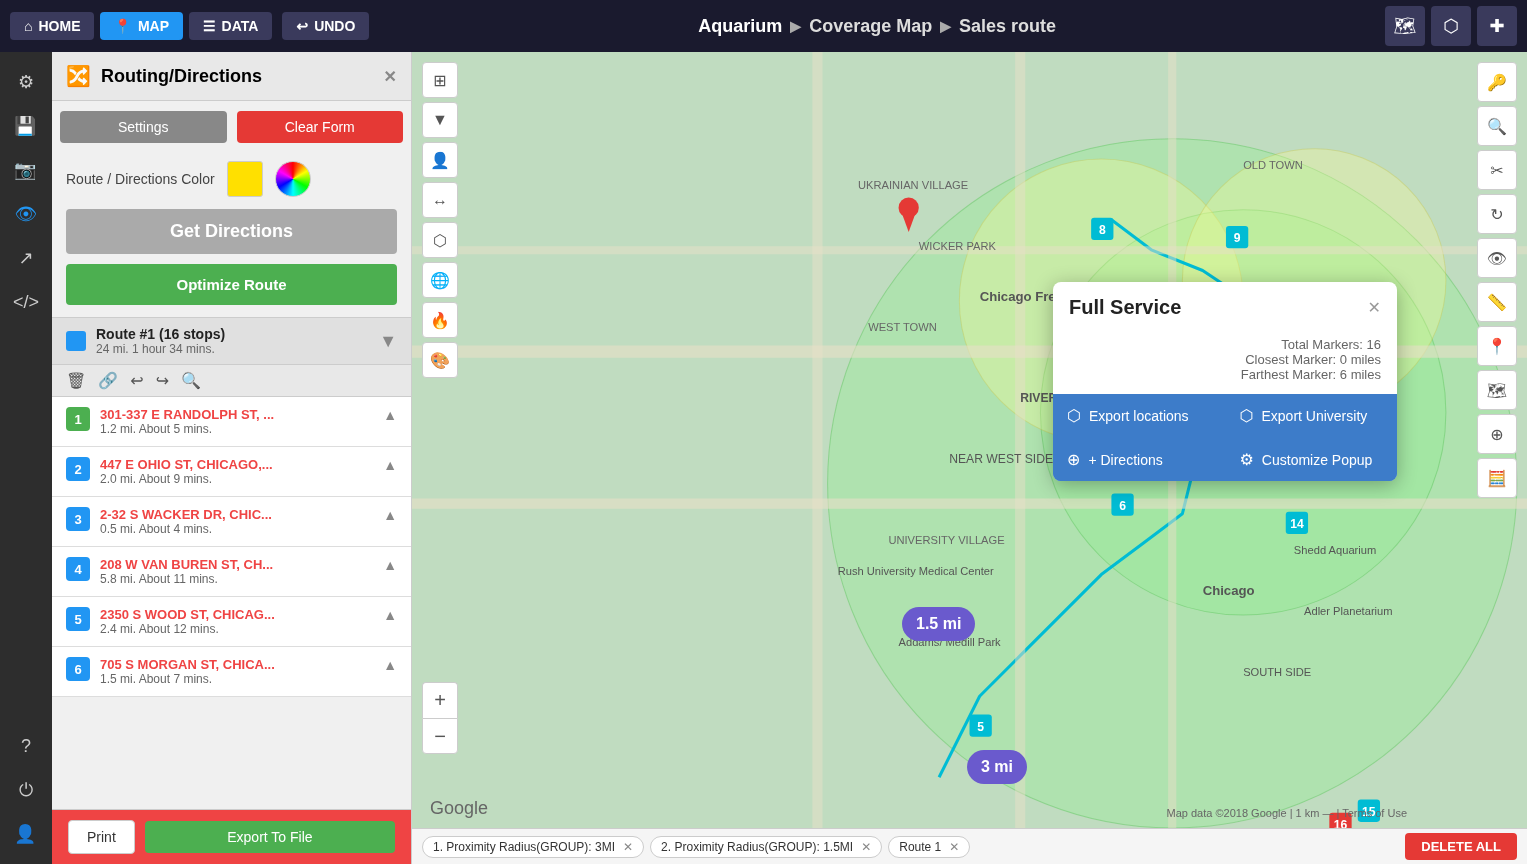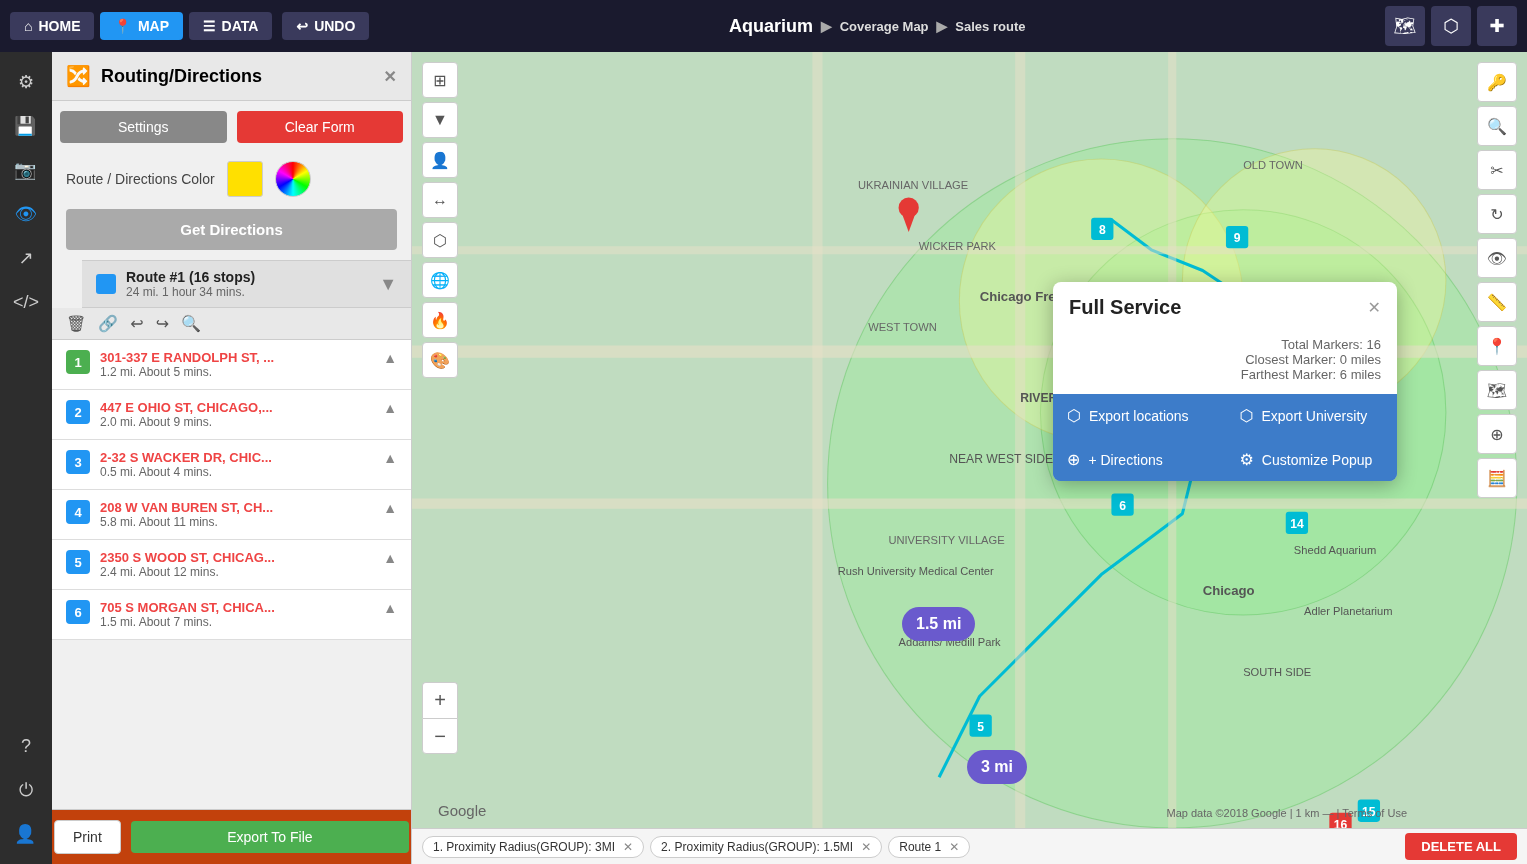--- a/index.html
+++ b/index.html
@@ -19,21 +19,21 @@
     .nav-home { background: #3a3a5c; color: white; }
     .nav-map { background: #2196F3; color: white; }
     .nav-data { background: #3a3a5c; color: white; }
     .nav-undo { background: #3a3a5c; color: white; margin-left: 4px; }
     .nav-title {
       flex: 1; text-align: center; font-size: 18px; font-weight: bold;
       color: white; display: flex; align-items: center; justify-content: center; gap: 8px;
     }
     .nav-title .brand { color: white; font-weight: bold; }
     .nav-title .arrow { color: #aaa; font-size: 14px; }
-    .nav-title .section { color: #ddd; font-size: 13px; }
+    .nav-title .section { color: #ddd; font-size: 18px; }
     .nav-right { display: flex; gap: 6px; }
     .nav-icon-btn {
       background: #3a3a5c; border: none; color: white;
       width: 40px; height: 40px; display: flex; align-items: center; justify-content: center;
       border-radius: 4px; cursor: pointer; font-size: 18px;
     }
 
     
     .main-layout {
       display: flex; height: calc(864px - 52px); position: relative;
@@ -85,34 +85,33 @@
       border-radius: 3px; cursor: pointer;
     }
     .color-wheel {
       width: 36px; height: 36px; border-radius: 50%; cursor: pointer;
       background: conic-gradient(red, yellow, lime, aqua, blue, magenta, red);
       border: 1px solid #ccc;
     }
 
     .btn-get-directions {
       margin: 0 14px 10px; background: #aaa; color: white; border: none;
-      padding: 12px; border-radius: 4px; cursor: pointer; font-size: 15px;
+      padding: 12px; border-radius: 4px; cursor: pointer; font-size: 18px;
       font-weight: bold; width: calc(100% - 28px);
     }
     .btn-optimize {
       margin: 0 14px 12px; background: #4CAF50; color: white; border: none;
       padding: 12px; border-radius: 4px; cursor: pointer; font-size: 15px;
       font-weight: bold; width: calc(100% - 28px);
     }
 
     .route-header {
       display: flex; align-items: center; padding: 8px 14px;
       background: #e0e0e0; border-top: 1px solid #ccc; border-bottom: 1px solid #ccc;
       gap: 10px;
-      margin-left: 30px;
     }
     .route-color-box {
       width: 20px; height: 20px; background: #2196F3; border-radius: 3px;
     }
     .route-info { flex: 1; }
     .route-name { font-size: 14px; font-weight: bold; color: #222; }
     .route-stats { font-size: 12px; color: #666; }
     .route-expand { color: #888; cursor: pointer; font-size: 18px; }
 
     .route-tools {
@@ -130,22 +129,22 @@
       min-width: 24px; height: 24px; border-radius: 4px;
       display: flex; align-items: center; justify-content: center;
       font-size: 13px; font-weight: bold; color: white;
     }
     .stop-details { flex: 1; }
     .stop-address { font-size: 13px; font-weight: bold; color: #ef4444; }
     .stop-distance { font-size: 12px; color: #666; }
     .stop-expand { color: #888; cursor: pointer; font-size: 14px; }
 
     .panel-footer {
-      display: flex; align-items: center; padding: 10px 2px; gap: 10px;
-      background: #c2410c; border-top: 1px solid #ccc;
+      display: flex; align-items: center; padding: 10px 16px; gap: 10px;
+      background: #ef4444; border-top: 1px solid #ccc;
     }
     .btn-print {
       background: white; color: #333; border: 1px solid #ccc;
       padding: 8px 18px; border-radius: 4px; cursor: pointer; font-size: 14px;
     }
     .btn-export {
       background: #4CAF50; color: white; border: none;
       padding: 8px 18px; border-radius: 4px; cursor: pointer; font-size: 14px; flex: 1;
     }
 
@@ -244,22 +243,22 @@
       padding: 3px 10px; font-size: 12px; color: #333;
     }
     .bottom-tag-close { cursor: pointer; color: #888; margin-left: 4px; font-size: 12px; }
     .btn-delete-all {
       margin-left: auto; background: #e53935; color: white; border: none;
       padding: 6px 16px; border-radius: 4px; cursor: pointer; font-size: 13px; font-weight: bold;
     }
 
     
     .google-watermark {
-      position: absolute; bottom: 45px; left: 26px;
-      font-size: 15px; color: #666; z-index: 20;
+      position: absolute; bottom: 45px; left: 18px;
+      font-size: 18px; color: #666; z-index: 20;
     }
     .map-copyright {
       position: absolute; bottom: 45px; right: 120px;
       font-size: 11px; color: #666; z-index: 20;
     }
   </style>
 </head>
 <body>
 
 <div class="top-nav">
@@ -321,20 +320,21 @@
       <button class="btn-clear">Clear Form</button>
     </div>
 
     <div class="color-row">
       <span>Route / Directions Color</span>
       <div class="color-swatch-yellow"></div>
       <div class="color-wheel"></div>
     </div>
 
     <button class="btn-get-directions">Get Directions</button>
+    <button class="btn-optimize">Optimize Route</button>
 
     <div class="route-header">
       <div class="route-color-box"></div>
       <div class="route-info">
         <div class="route-name">Route #1 (16 stops)</div>
         <div class="route-stats">24 mi. 1 hour 34 mins.</div>
       </div>
       <span class="route-expand">▼</span>
     </div>
 

